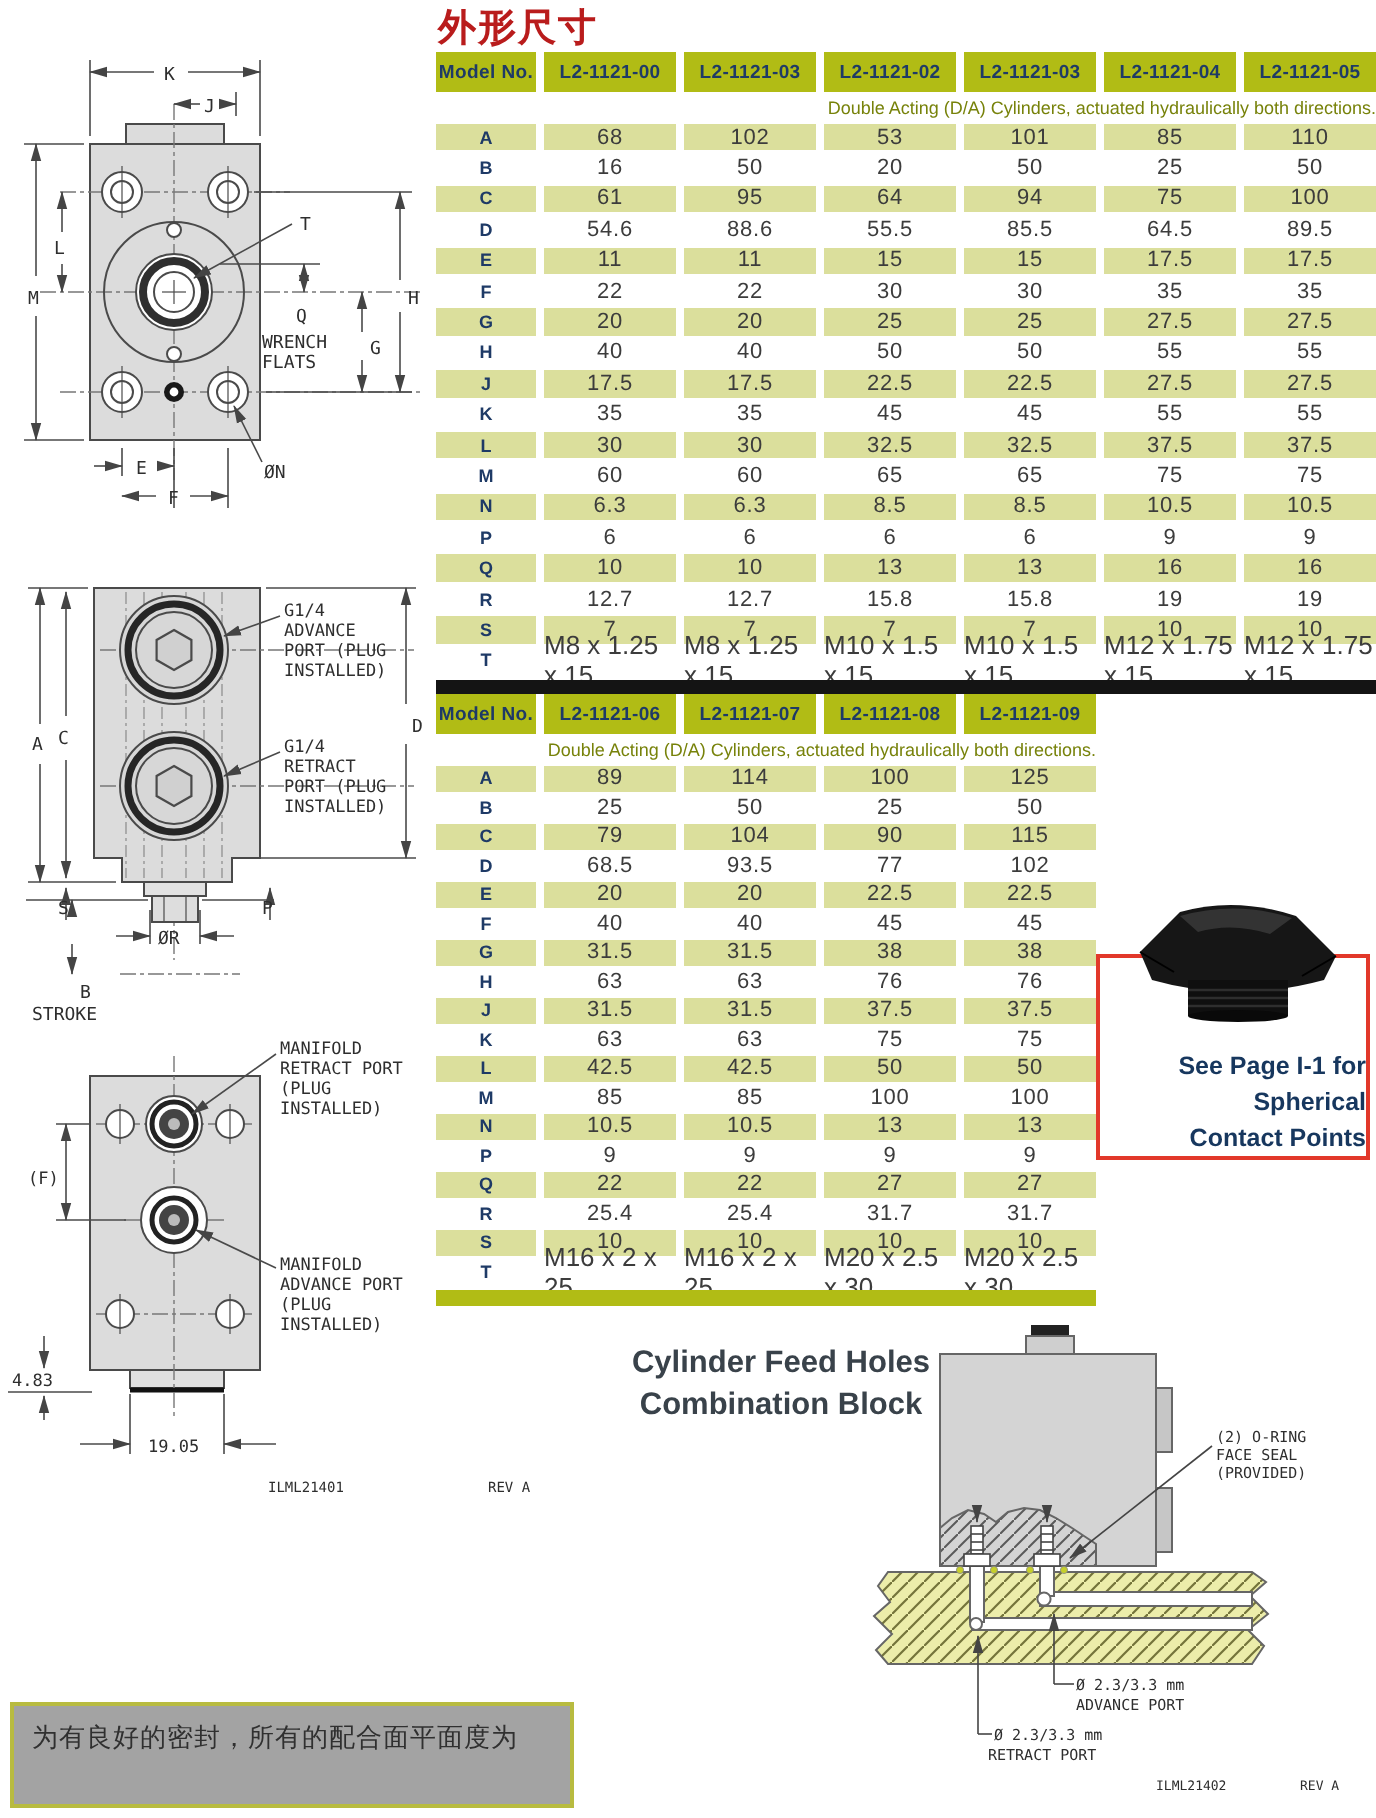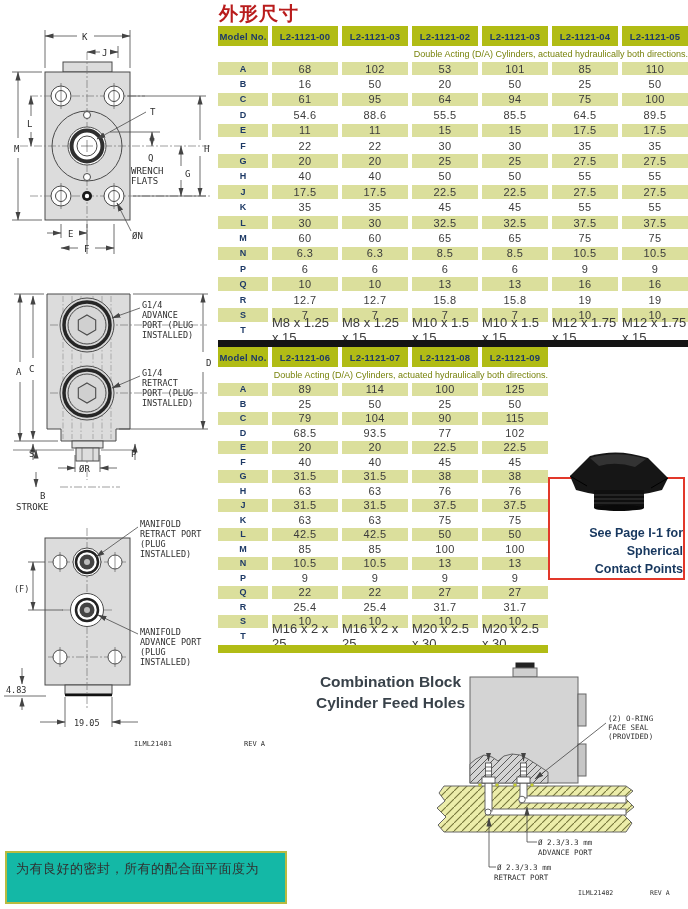--- a/index.html
+++ b/index.html
@@ -29,21 +29,21 @@
   
   #see-box{left:548px;top:477px;width:137px;height:103px;border:2px solid #e2382a;background:#fff;
            box-sizing:border-box;text-align:right;color:#17375e;font-size:12.5px;font-weight:600;}
   #see-box .l1{margin-top:45px;}
   #see-box div{line-height:18px;}
   
   #combo-heading{left:293px;top:671px;width:195px;text-align:center;font-size:15.5px;font-weight:bold;
                  color:#39424a;line-height:21px;}
   
   #note-box{left:5px;top:851px;width:282px;height:53px;box-sizing:border-box;border:2px solid #b8bb40;
-            background:#14b8a6;padding:6px 9px;font-size:13px;color:#303030;line-height:19px;letter-spacing:0.5px;}
+            background:#a3a3a3;padding:6px 9px;font-size:13px;color:#303030;line-height:19px;letter-spacing:0.5px;}
   svg{position:absolute;}
   svg text{font-family:"DejaVu Sans Mono", monospace;fill:#2e2e2e;}
 </style>
 </head>
 <body>
 
 <div class="abs" id="page-title">外形尺寸</div>
 
 <div class="spec-table" id="table1">
     <div class="trow thead">
@@ -614,22 +614,22 @@
   <line x1="14" y1="30" x2="31" y2="40" stroke="#000" stroke-width="1"></line>
   <line x1="112" y1="32" x2="95" y2="42" stroke="#000" stroke-width="1"></line>
   <rect x="38" y="44" width="50" height="18" fill="#0f0f0f"></rect>
   <line x1="38" y1="49" x2="88" y2="49" stroke="#2e2e2e" stroke-width="1.3"></line>
   <line x1="38" y1="53" x2="88" y2="53" stroke="#2e2e2e" stroke-width="1.3"></line>
   <line x1="38" y1="57" x2="88" y2="57" stroke="#2e2e2e" stroke-width="1.3"></line>
   <ellipse cx="63" cy="62" rx="25" ry="3" fill="#090909"></ellipse>
 </svg>
 
 <div class="abs" id="combo-heading">
+  <div>Cylinder Feed Holes</div>
   <div>Combination Block</div>
-  <div>Cylinder Feed Holes</div>
 </div>
 
 <svg style="left:430px;top:655px;" width="258" height="250" viewBox="0 0 258 250">
   <defs>
     <pattern id="hg" width="7" height="7" patternUnits="userSpaceOnUse">
       <rect width="7" height="7" fill="#d4d4d4"></rect>
       <line x1="0" y1="7" x2="7" y2="0" stroke="#5a5a5a" stroke-width="1"></line>
     </pattern>
     <pattern id="hy" width="8" height="8" patternUnits="userSpaceOnUse">
       <rect width="8" height="8" fill="#ecedaa"></rect>

